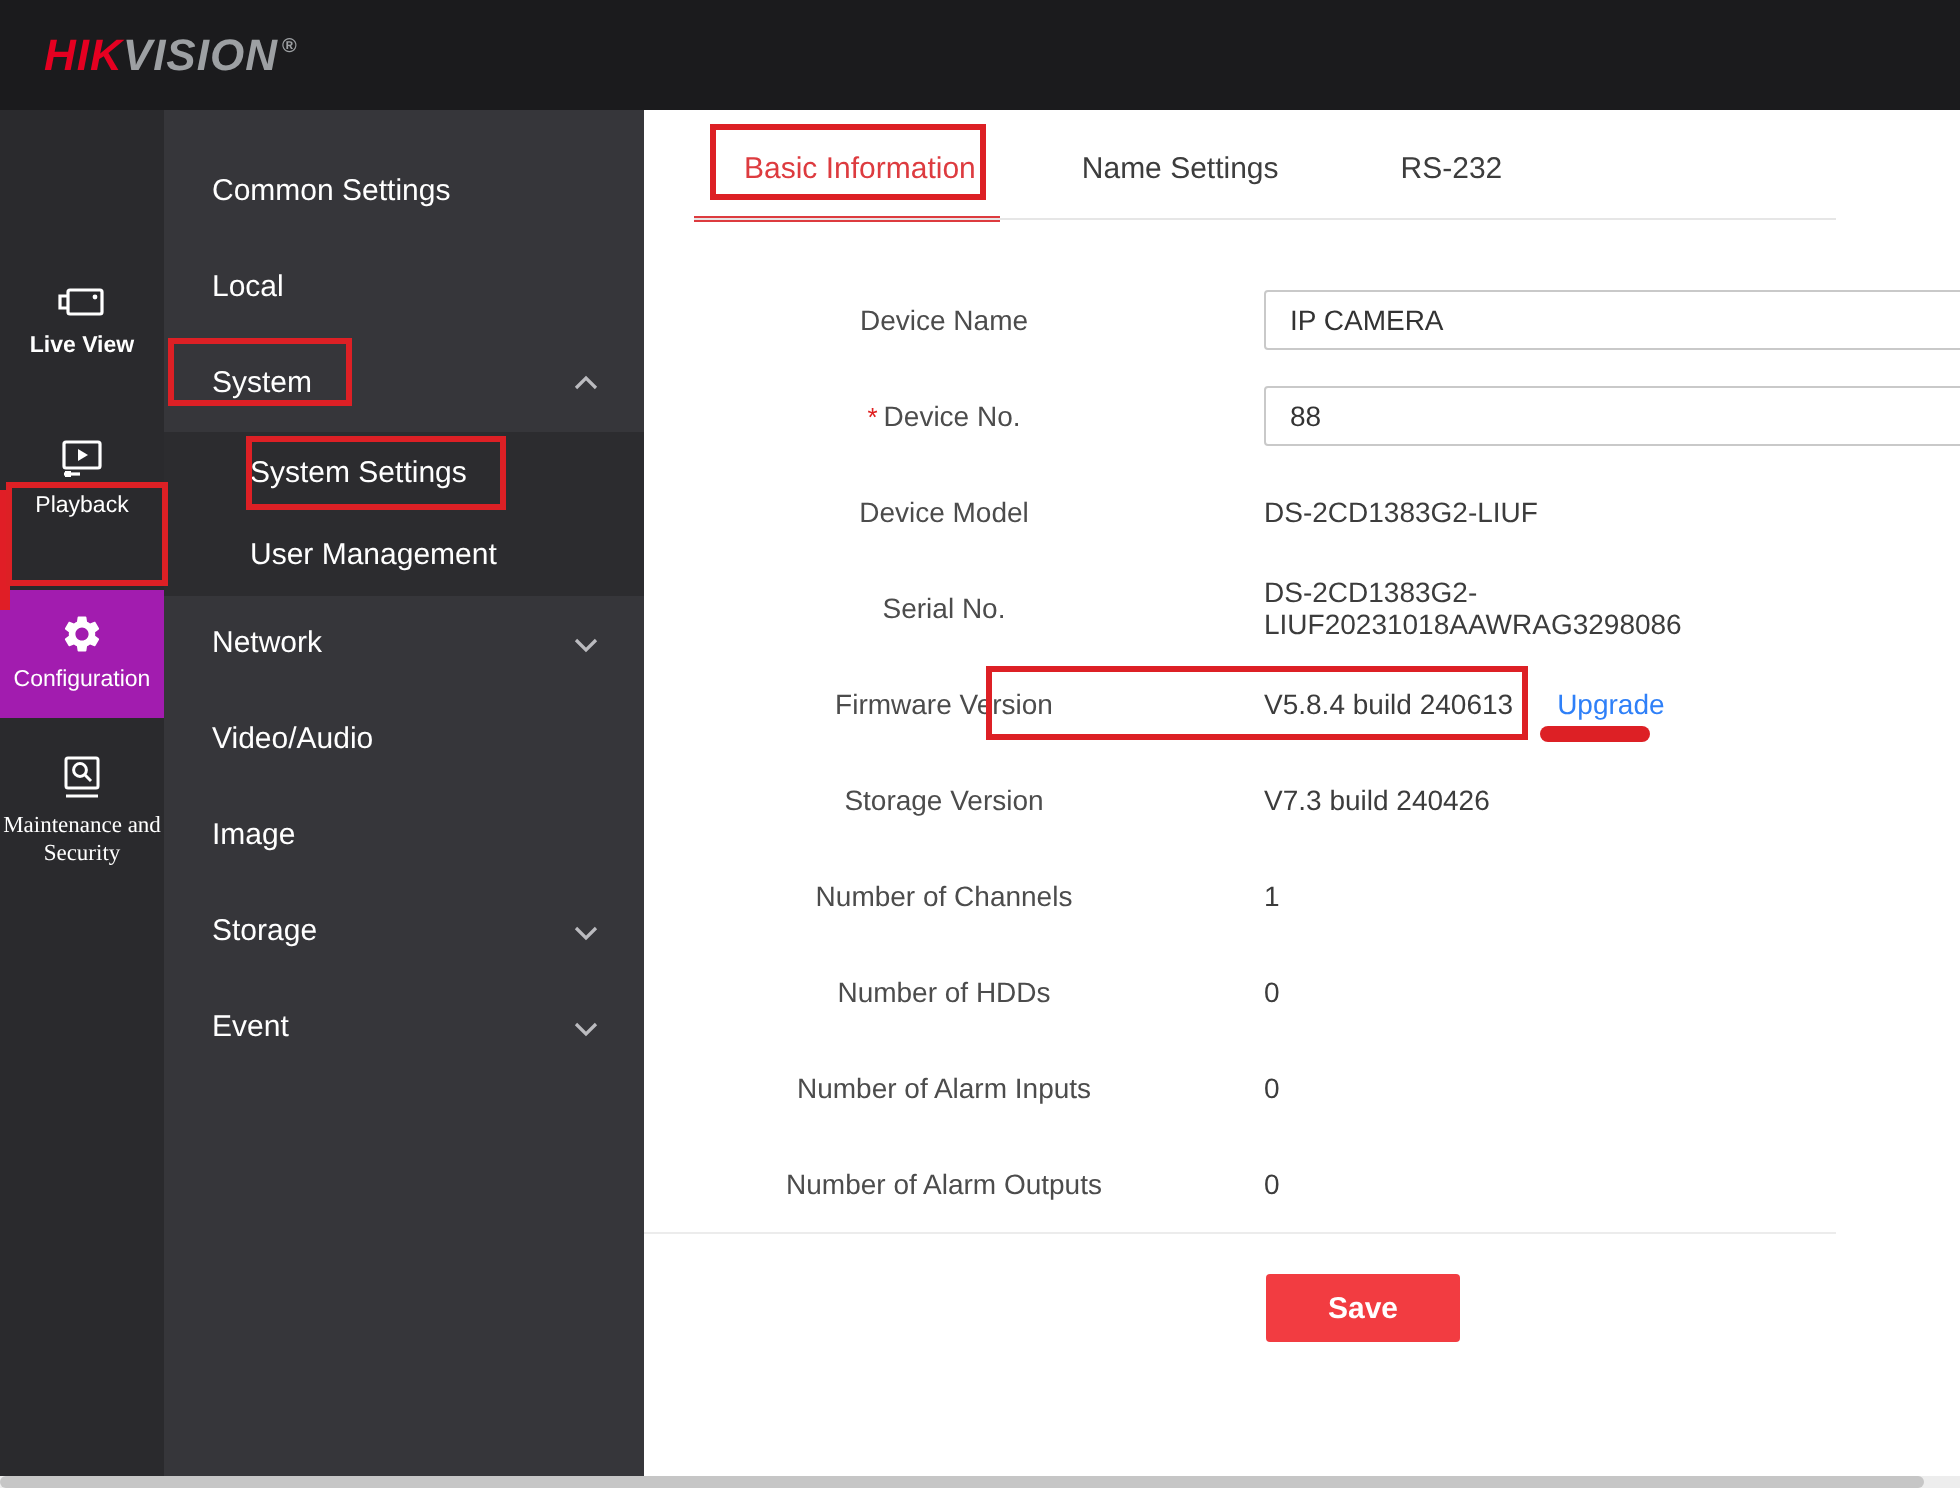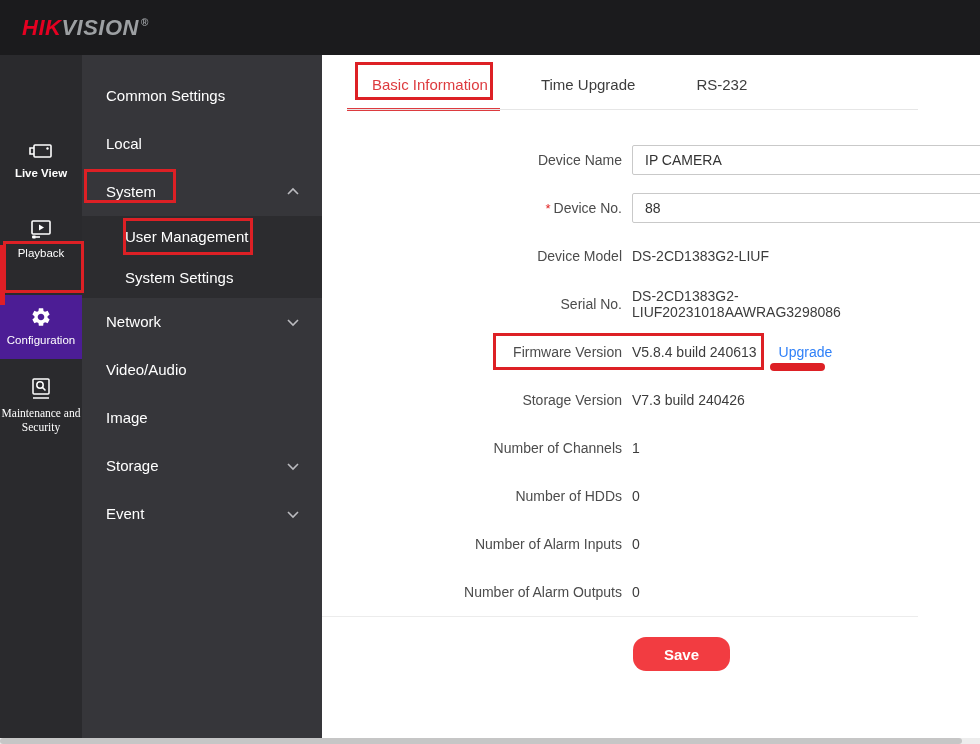--- a/index.html
+++ b/index.html
@@ -13,21 +13,21 @@
   .logo .hik { color:#e50021; }
   .logo .vision { color:#9da0a3; }
   .logo .reg { color:#9da0a3; font-size:10px; font-style:normal; vertical-align:super; margin-left:2px; }
 
   
   .iconbar { position:absolute; left:0; top:55px; width:82px; height:684px; background:#2a2a2d; }
   .nav-item { position:absolute; left:0; width:82px; display:flex; flex-direction:column; align-items:center; gap:5px; color:#fff; font-size:12px; text-align:center; cursor:pointer; }
   .nav-item .nav-label { line-height:1.25; font-size:11.5px; }
   .nav-live { top:86px;font-weight:bold; }
   .nav-play { top:164px; }
-  .nav-config { top:240px; height:64px; background:#4c1d95; justify-content:center; }
+  .nav-config { top:240px; height:64px; background:#a21caf; justify-content:center; }
   .nav-maint { top:322px;font-family:Liberation Serif, serif; }
   .nav-active-bar { position:absolute; left:0; top:245px; width:5px; height:60px; background:#e01e26; }
 
   
   .menupanel { position:absolute; left:82px; top:55px; width:240px; height:684px; background:#36363a; padding-top:17px; color:#fff; }
   .menu-item { height:48px; line-height:48px; padding-left:24px; font-size:15px; position:relative; cursor:pointer; }
   .menu-item .chev { position:absolute; right:22px; top:18px; }
   .submenu { background:#2c2c2f; }
   .submenu .menu-item { height:41px; line-height:41px; padding-left:43px; }
 
@@ -37,28 +37,28 @@
   .tabs::after { content:""; position:absolute; left:25px; right:0; bottom:0; height:1px; background:#e6e6e6; }
   .tab { font-size:15px; color:#3d3d3d; cursor:pointer; }
   .tab-1 { margin-left:50px; }
   .tab-2 { margin-left:53px; }
   .tab-3 { margin-left:61px; }
   .tab.active { color:#dd3b3f; }
   .tab-underline { position:absolute; left:25px; bottom:-1px; width:153px; height:3px; background:#dd3b3f; }
 
   .form { margin-top:26px; }
   .frow { display:flex; align-items:center; height:48px; }
-  .flabel { width:300px; text-align:right; font-size:14px; color:#4c4c4c; flex:none; }
+  .flabel { width:300px; text-align:center; font-size:14px; color:#4c4c4c; flex:none; }
   .fval { margin-left:10px; font-size:14px; color:#3c3c3c; display:flex; align-items:center; }
   .req { color:#e02020; margin-right:3px; font-size:13px; }
   .finput { width:400px; height:30px; border:1px solid #c9c9c9; border-radius:2px; padding:0 12px; font-size:14px; color:#333; font-family:"Liberation Sans", sans-serif; outline:none; }
   .upgrade { margin-left:22px; color:#2f80f8; text-decoration:none; font-size:14px; cursor:pointer; }
 
   .savearea { border-top:1px solid #ececec; margin-top:0; padding-top:20px; }
-  .save-btn { display:block; margin-left:311px; width:97px; height:34px; background:#f23c41; color:#fff; border:none; border-radius:13px; font-size:15px; font-weight:bold; font-family:"Liberation Sans", sans-serif; cursor:pointer; }
+  .save-btn { display:block; margin-left:311px; width:97px; height:34px; background:#f23c41; color:#fff; border:none; border-radius:2px; font-size:15px; font-weight:bold; font-family:"Liberation Sans", sans-serif; cursor:pointer; }
 
   
   .hscroll { position:absolute; left:0; top:738px; width:980px; height:6px; background:#ededed; }
   .hscroll .thumb { position:absolute; left:0; top:0; width:962px; height:6px; background:#c6c6c6; border-radius:3px; }
 
   
   .ann { position:absolute; border:3px solid #dd2025; pointer-events:none; z-index:50; }
   .ann-config { left:3px; top:241px; width:81px; height:52px; }
   .ann-system { left:84px; top:169px; width:92px; height:34px; }
   .ann-syssettings { left:123px; top:218px; width:130px; height:37px; }
@@ -128,22 +128,22 @@
     <div class="menu-item"><span>Local</span></div>
     <div class="menu-item">
       <span>System</span>
       <span class="chev">
         <svg width="14" height="12" viewBox="0 0 14 12" fill="none" stroke="#bbbbbf" stroke-width="1.6">
             <polyline points="2,8 7,3 12,8"></polyline>
           </svg>
       </span>
     </div>
     <div class="submenu">
+      <div class="menu-item"><span>System Settings</span></div>
       <div class="menu-item"><span>User Management</span></div>
-      <div class="menu-item"><span>System Settings</span></div>
     </div>
     <div class="menu-item">
       <span>Network</span>
       <span class="chev">
         <svg width="14" height="12" viewBox="0 0 14 12" fill="none" stroke="#bbbbbf" stroke-width="1.6">
             <polyline points="2,4 7,9 12,4"></polyline>
           </svg>
       </span>
     </div>
     <div class="menu-item"><span>Video/Audio</span></div>
@@ -162,21 +162,21 @@
         <svg width="14" height="12" viewBox="0 0 14 12" fill="none" stroke="#bbbbbf" stroke-width="1.6">
             <polyline points="2,4 7,9 12,4"></polyline>
           </svg>
       </span>
     </div>
   </div>
 
   <div class="main">
     <div class="tabs">
       <span class="tab tab-1 active">Basic Information</span>
-      <span class="tab tab-2">Time Upgrade</span>
+      <span class="tab tab-2">Name Settings</span>
       <span class="tab tab-3">RS-232</span>
       <span class="tab-underline"></span>
     </div>
 
     <div class="form">
       <div class="frow">
         <span class="flabel">Device Name</span>
         <span class="fval">
             <input class="finput" type="text" value="IP CAMERA" style="">
           </span>

